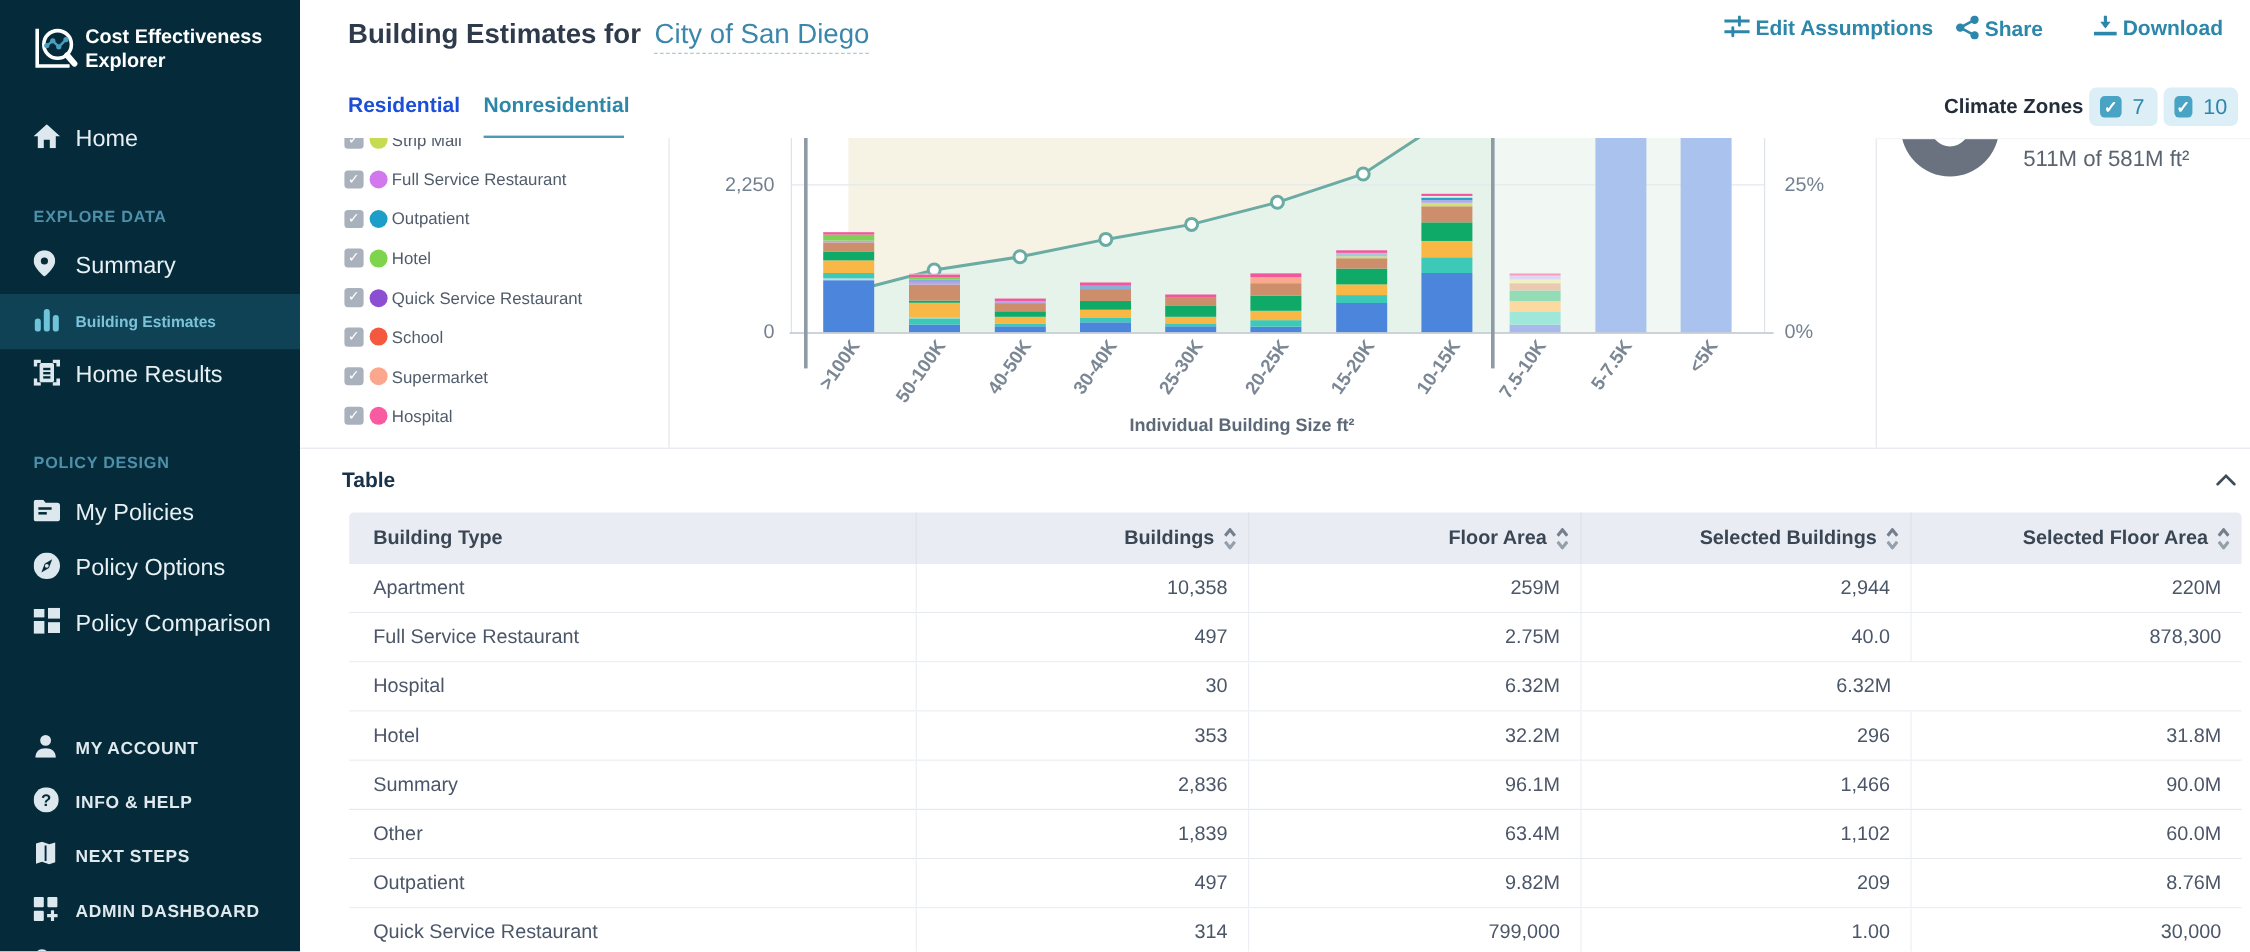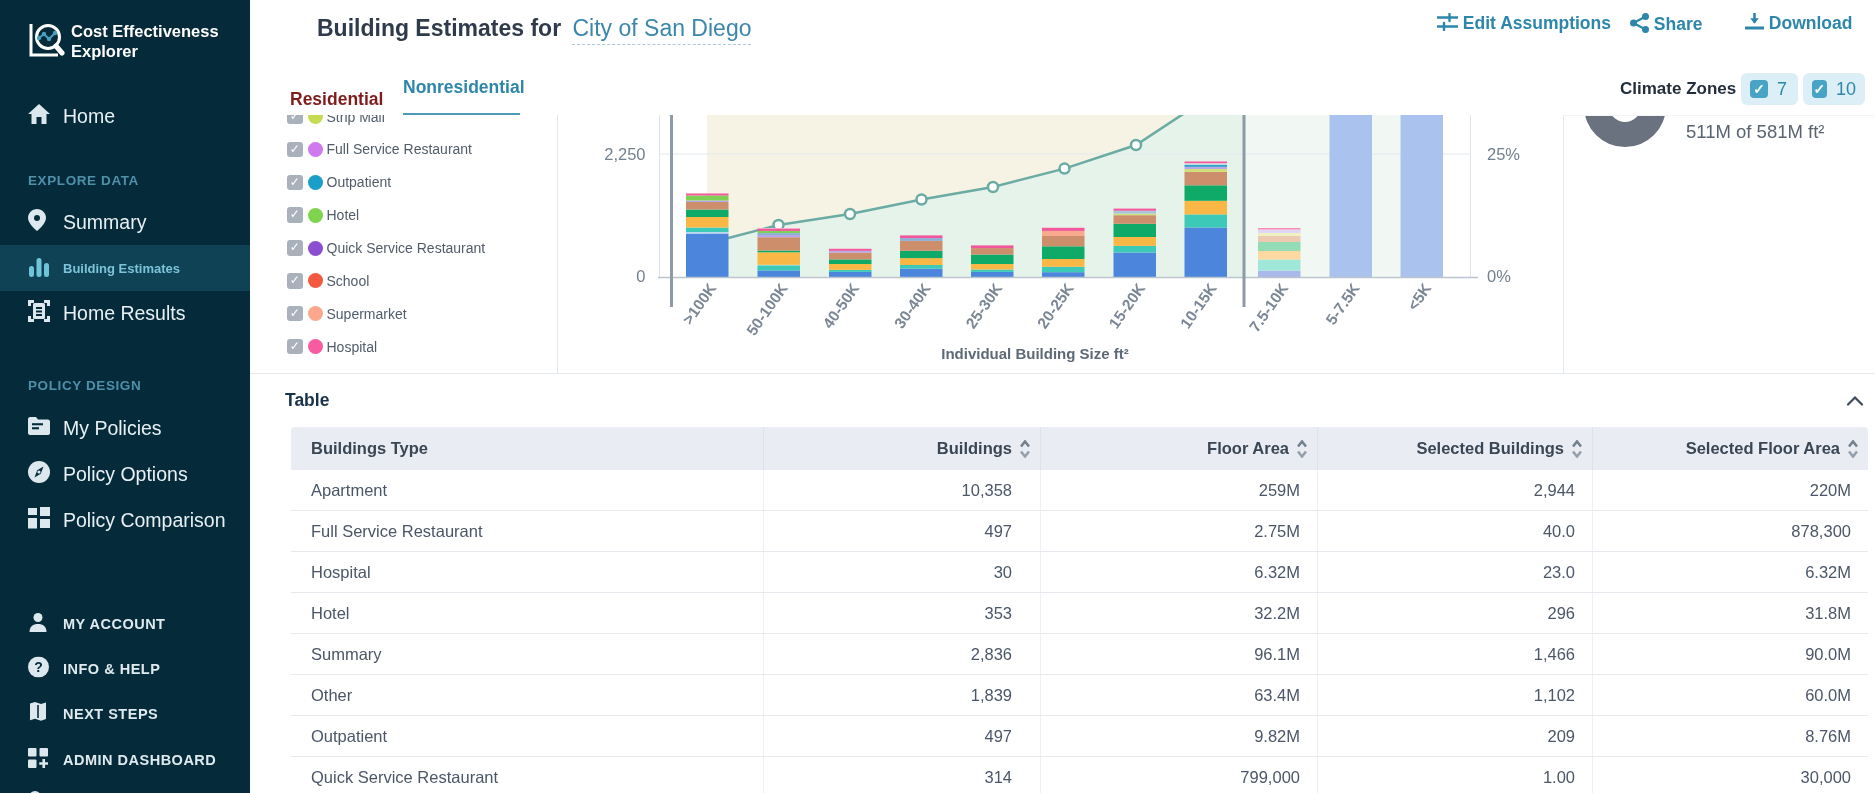--- a/index.html
+++ b/index.html
@@ -11,21 +11,21 @@
   #side { position:absolute; left:0; top:0; width:250px; height:793px; background:#052b3a; overflow:hidden; }
   .srow { position:absolute; left:0; width:250px; height:46px; }
   .sicon { position:absolute; left:28px; top:50%; transform:translateY(-50%); }
   .stext { position:absolute; left:63px; top:50%; transform:translateY(-50%); font-size:19.5px; color:#e8f0f4; white-space:nowrap; }
   .shead { position:absolute; left:28px; font-size:13.5px; font-weight:bold; letter-spacing:0.6px; color:#4e90aa; white-space:nowrap; }
   .sacct .stext { font-size:14.5px; font-weight:bold; letter-spacing:0.5px; color:#dfe9ee; }
   .active-row { background:#0e4254; }
   .active-row .stext { color:#7cc3da; font-weight:bold; font-size:13px; }
 
   
-  .title { position:absolute; left:290px; top:15px; font-size:23px; font-weight:bold; color:#2f3b4b;margin-left:27px; }
+  .title { position:absolute; left:290px; top:15px; font-size:23px; font-weight:bold; color:#2f3b4b; }
   .title .city { color:#3b87ac; border-bottom:1px dashed #a9cbd9; padding-bottom:3px; font-weight:normal;}
   .toplink { position:absolute; top:13px; font-size:17.5px; font-weight:bold; color:#2d87aa; white-space:nowrap; }
   .tab { position:absolute; top:77px; font-size:17.5px; font-weight:bold; }
   .tabline { position:absolute; left:403px; top:113px; width:117px; height:3.5px; background:#4a9ab8; }
   .czlabel { position:absolute; left:1620px; top:79px; font-size:17px; font-weight:bold; color:#232d3b; }
   .czbtn { position:absolute; top:73px; height:32px; background:#dceef6; border-radius:6px; display:flex; align-items:center; padding:0 9px; }
   .czchk { width:18px; height:18px; background:#49a3c4; border-radius:4px; color:#fff; font-size:14px; line-height:18px; text-align:center; font-weight:bold; }
   .cznum { margin-left:9px; font-size:18px; color:#2d87aa; }
 
   
@@ -42,21 +42,21 @@
   
   .tbl-title { position:absolute; left:285px; top:390px; font-size:17.5px; font-weight:bold; color:#17324a; }
   #tbl { position:absolute; left:291px; top:427px; width:1577px; }
   .thead { display:flex; background:#e9edf3; border-radius:4px 4px 0 0; height:43px; }
   .th { font-size:16.5px; font-weight:bold; color:#3a4654; display:flex; align-items:center; border-right:1px solid #dde3ea; }
   .th:last-child { border-right:none; }
   .trow { display:flex; height:41px; border-bottom:1px solid #e6eaef; background:#fff; }
   .td { font-size:16.5px; color:#4b5668; display:flex; align-items:center; border-right:1px solid #eceff3; }
   .td:last-child { border-right:none; }
   .c1 { width:473px; padding-left:20px; }
-  .c2 { width:277px; justify-content:flex-end; padding-right:28px; }
+  .c2 { width:277px; justify-content:flex-end; padding-right:17px; }
   .c3 { width:277px; justify-content:flex-end; padding-right:17px; }
   .c4 { width:275px; justify-content:flex-end; padding-right:17px; }
   .c5 { width:275px; justify-content:flex-end; padding-right:17px; }
   .th.c2,.th.c3,.th.c4,.th.c5 { padding-right:10px; }
   .sorticon { display:inline-block; margin-left:8px; }
 </style>
 </head>
 <body>
 <div id="app">
 
@@ -178,21 +178,21 @@
         <circle cx="3.5" cy="10" r="3.5" fill="#2d87aa"></circle>
         <circle cx="15.5" cy="16.5" r="3.5" fill="#2d87aa"></circle>
         <path d="M3.5 10 L15.5 3.5 M3.5 10 L15.5 16.5" stroke="#2d87aa" stroke-width="2.2"></path>
       </svg>&nbsp;Share</div>
   <div class="toplink" style="left:1745px;"><svg width="19" height="19" viewBox="0 0 19 19" style="vertical-align:-3px;" xmlns="http://www.w3.org/2000/svg">
         <path d="M9.5 0 V9.5" stroke="#2d87aa" stroke-width="2.6"></path>
         <path d="M5.2 5.2 H13.8 L9.5 10.8 Z" fill="#2d87aa"></path>
         <rect x="0" y="13.5" width="19" height="3" fill="#2d87aa"></rect>
       </svg>&nbsp;Download</div>
 
-  <div class="tab" style="left:290px; color:#7f1d1d;margin-top:12px;">Residential</div>
+  <div class="tab" style="left:290px; color:#1d4ed8;">Residential</div>
   <div class="tab" style="left:403px; color:#2e87a8;">Nonresidential</div>
   <div class="tabline"></div>
 
   <div class="czlabel">Climate Zones</div>
   <div class="czbtn" style="left:1741px; width:57px;">
       <span class="czchk">✓</span>
       <span class="cznum">7</span>
     </div>
   <div class="czbtn" style="left:1803px; width:62px;">
       <span class="czchk">✓</span>
@@ -361,21 +361,21 @@
   <div class="vborder" style="left:1563px; top:115px; height:258px;"></div>
   <div class="hborder" style="left:250px; top:373px; width:1625px;"></div>
   <div class="hborder" style="left:1563px; top:115px; width:312px; background:#f2f4f6;"></div>
 
   <div class="tbl-title">Table</div>
   <div class="abs" style="left:1846px; top:393px;"><svg width="18" height="12" viewBox="0 0 18 12" style="" xmlns="http://www.w3.org/2000/svg">
         <path d="M2 9.5 L9 2.5 L16 9.5" stroke="#3f4b5a" stroke-width="2.2" fill="none" stroke-linecap="round"></path>
       </svg></div>
   <div id="tbl">
     <div class="thead">
-      <div class="th c1">Buildings Type</div>
+      <div class="th c1">Building Type</div>
       <div class="th c2">Buildings <svg class="sorticon" width="10" height="18" viewBox="0 0 10 18" xmlns="http://www.w3.org/2000/svg">
             <path d="M1 6.5 L5 1.5 L9 6.5" stroke="#75808e" stroke-width="2.6" fill="none"></path>
             <path d="M1 11.5 L5 16.5 L9 11.5" stroke="#95a0ac" stroke-width="2.6" fill="none"></path>
           </svg></div>
       <div class="th c3">Floor Area <svg class="sorticon" width="10" height="18" viewBox="0 0 10 18" xmlns="http://www.w3.org/2000/svg">
             <path d="M1 6.5 L5 1.5 L9 6.5" stroke="#75808e" stroke-width="2.6" fill="none"></path>
             <path d="M1 11.5 L5 16.5 L9 11.5" stroke="#95a0ac" stroke-width="2.6" fill="none"></path>
           </svg></div>
       <div class="th c4">Selected Buildings <svg class="sorticon" width="10" height="18" viewBox="0 0 10 18" xmlns="http://www.w3.org/2000/svg">
             <path d="M1 6.5 L5 1.5 L9 6.5" stroke="#75808e" stroke-width="2.6" fill="none"></path>
@@ -397,21 +397,20 @@
         <div class="td c1">Full Service Restaurant</div>
         <div class="td c2">497</div>
         <div class="td c3">2.75M</div>
         <div class="td c4">40.0</div>
         <div class="td c5">878,300</div>
       </div>
     <div class="trow">
         <div class="td c1">Hospital</div>
         <div class="td c2">30</div>
         <div class="td c3">6.32M</div>
-        <div class="td c4">23.0</div>
         <div class="td c5">6.32M</div>
       </div>
     <div class="trow">
         <div class="td c1">Hotel</div>
         <div class="td c2">353</div>
         <div class="td c3">32.2M</div>
         <div class="td c4">296</div>
         <div class="td c5">31.8M</div>
       </div>
     <div class="trow">

